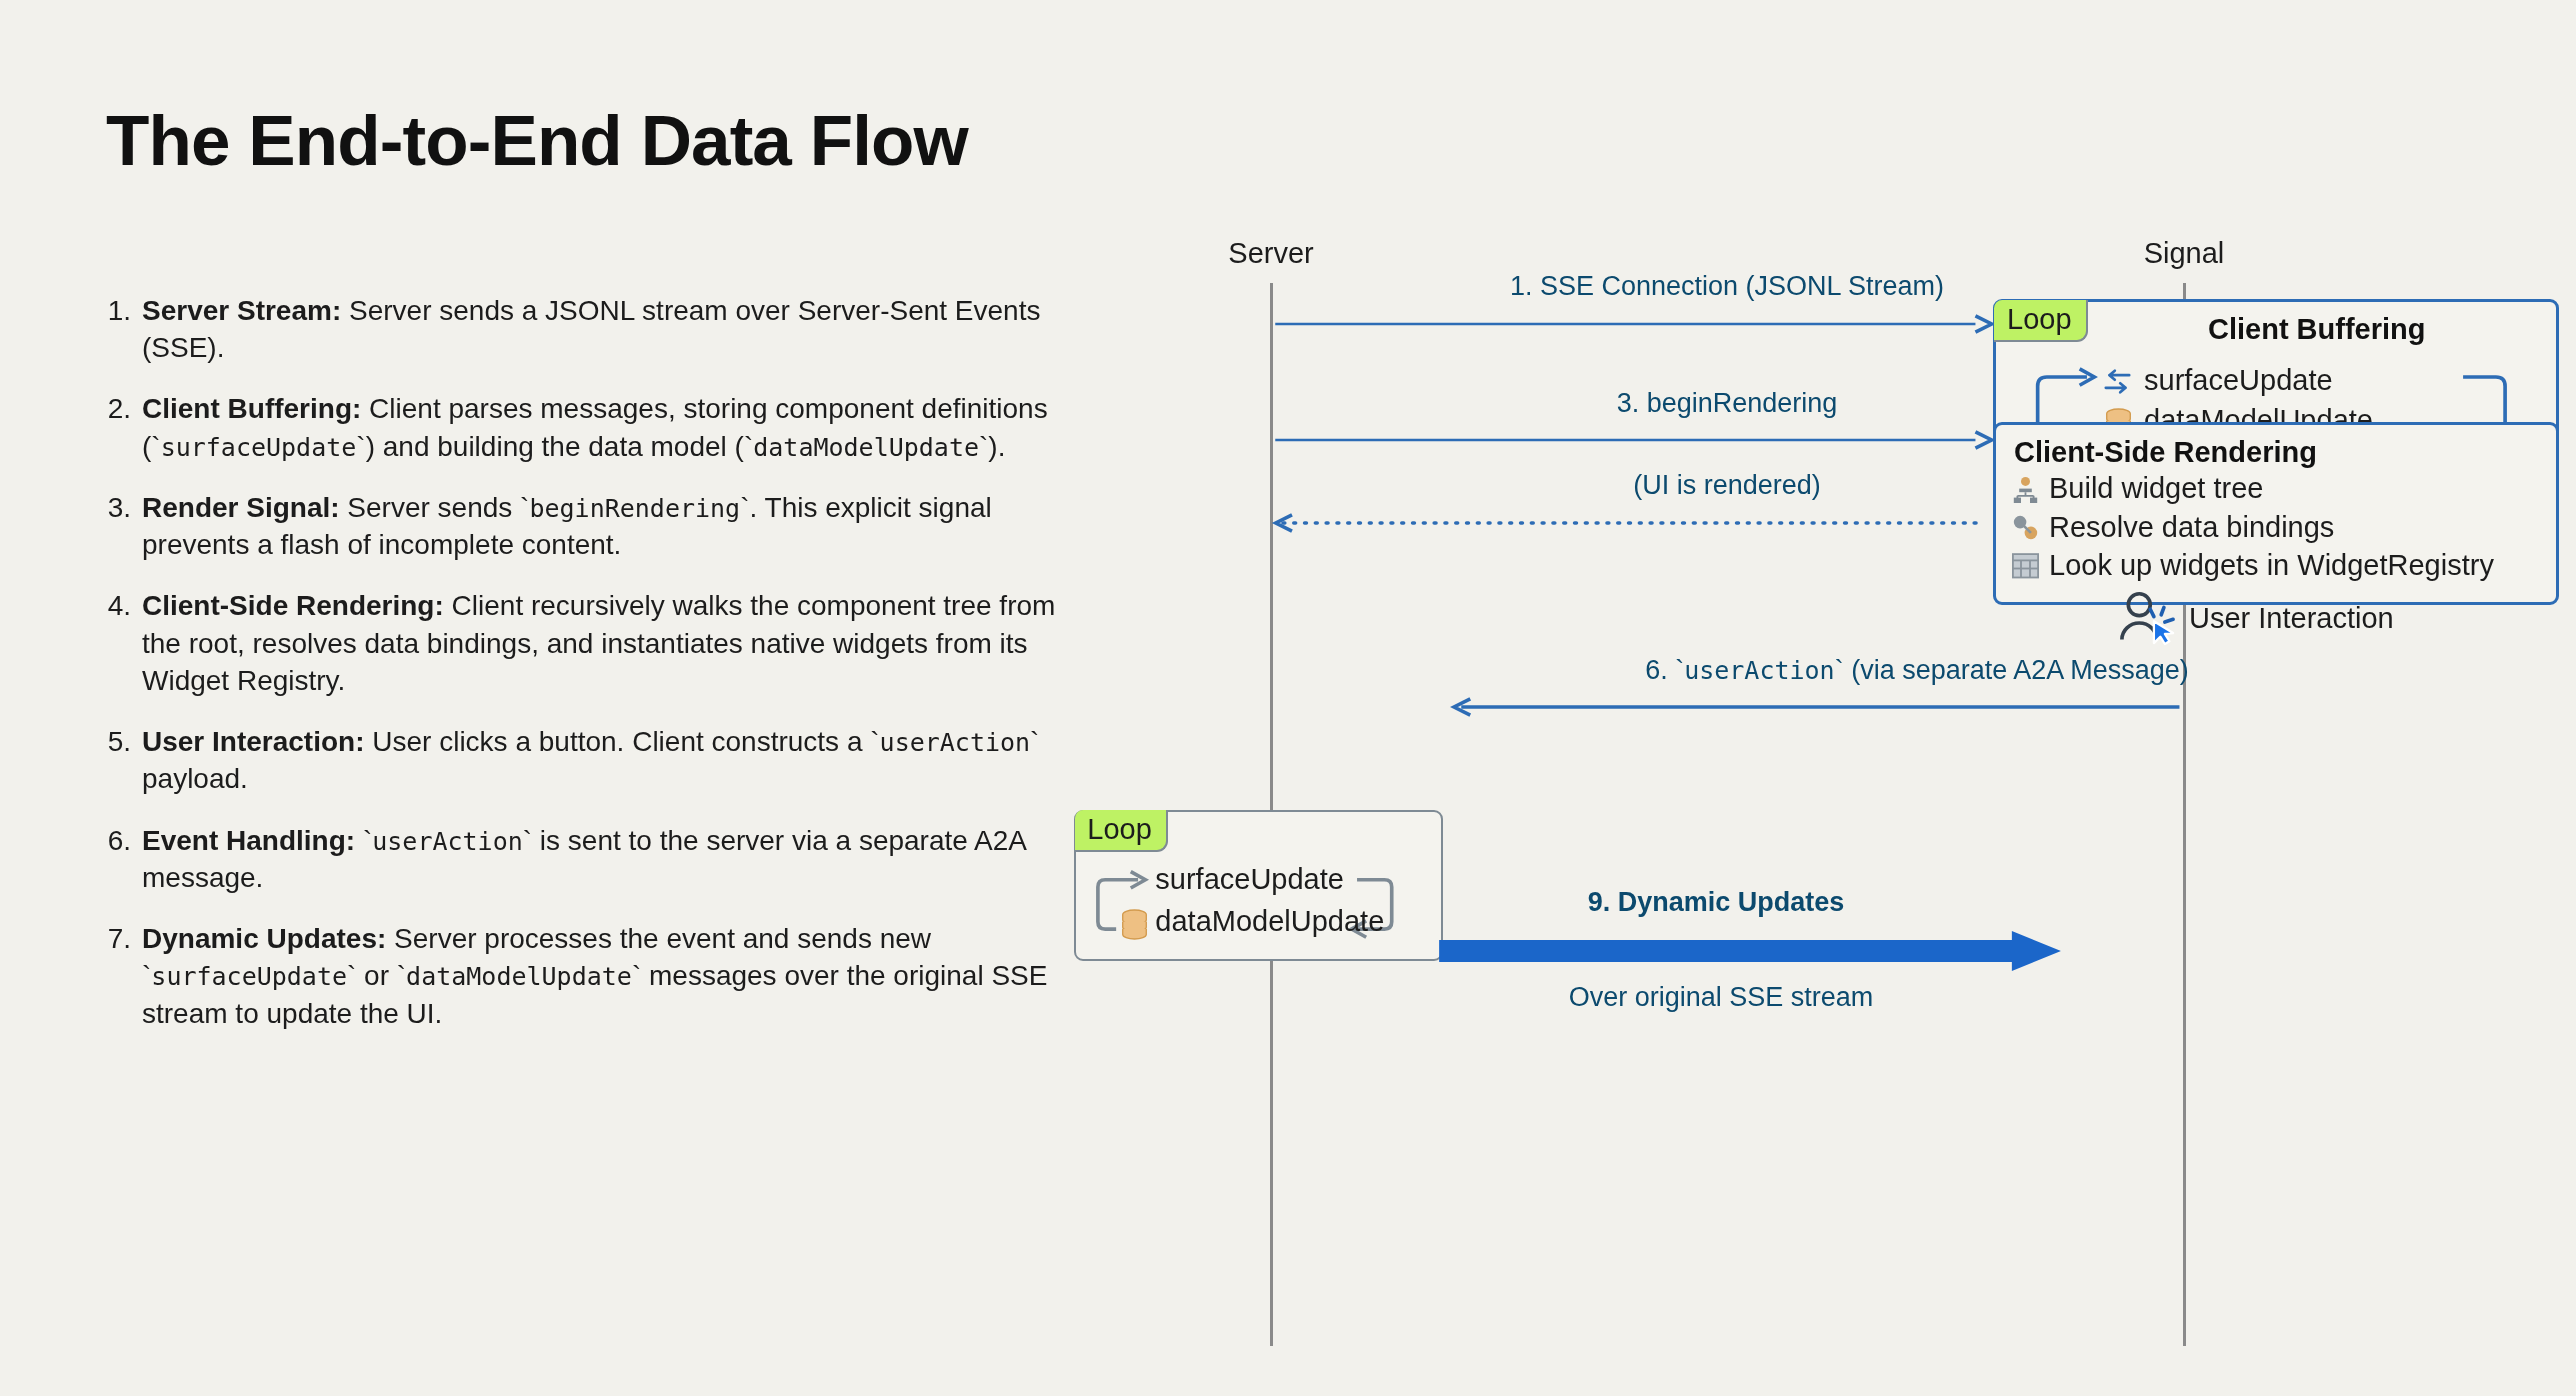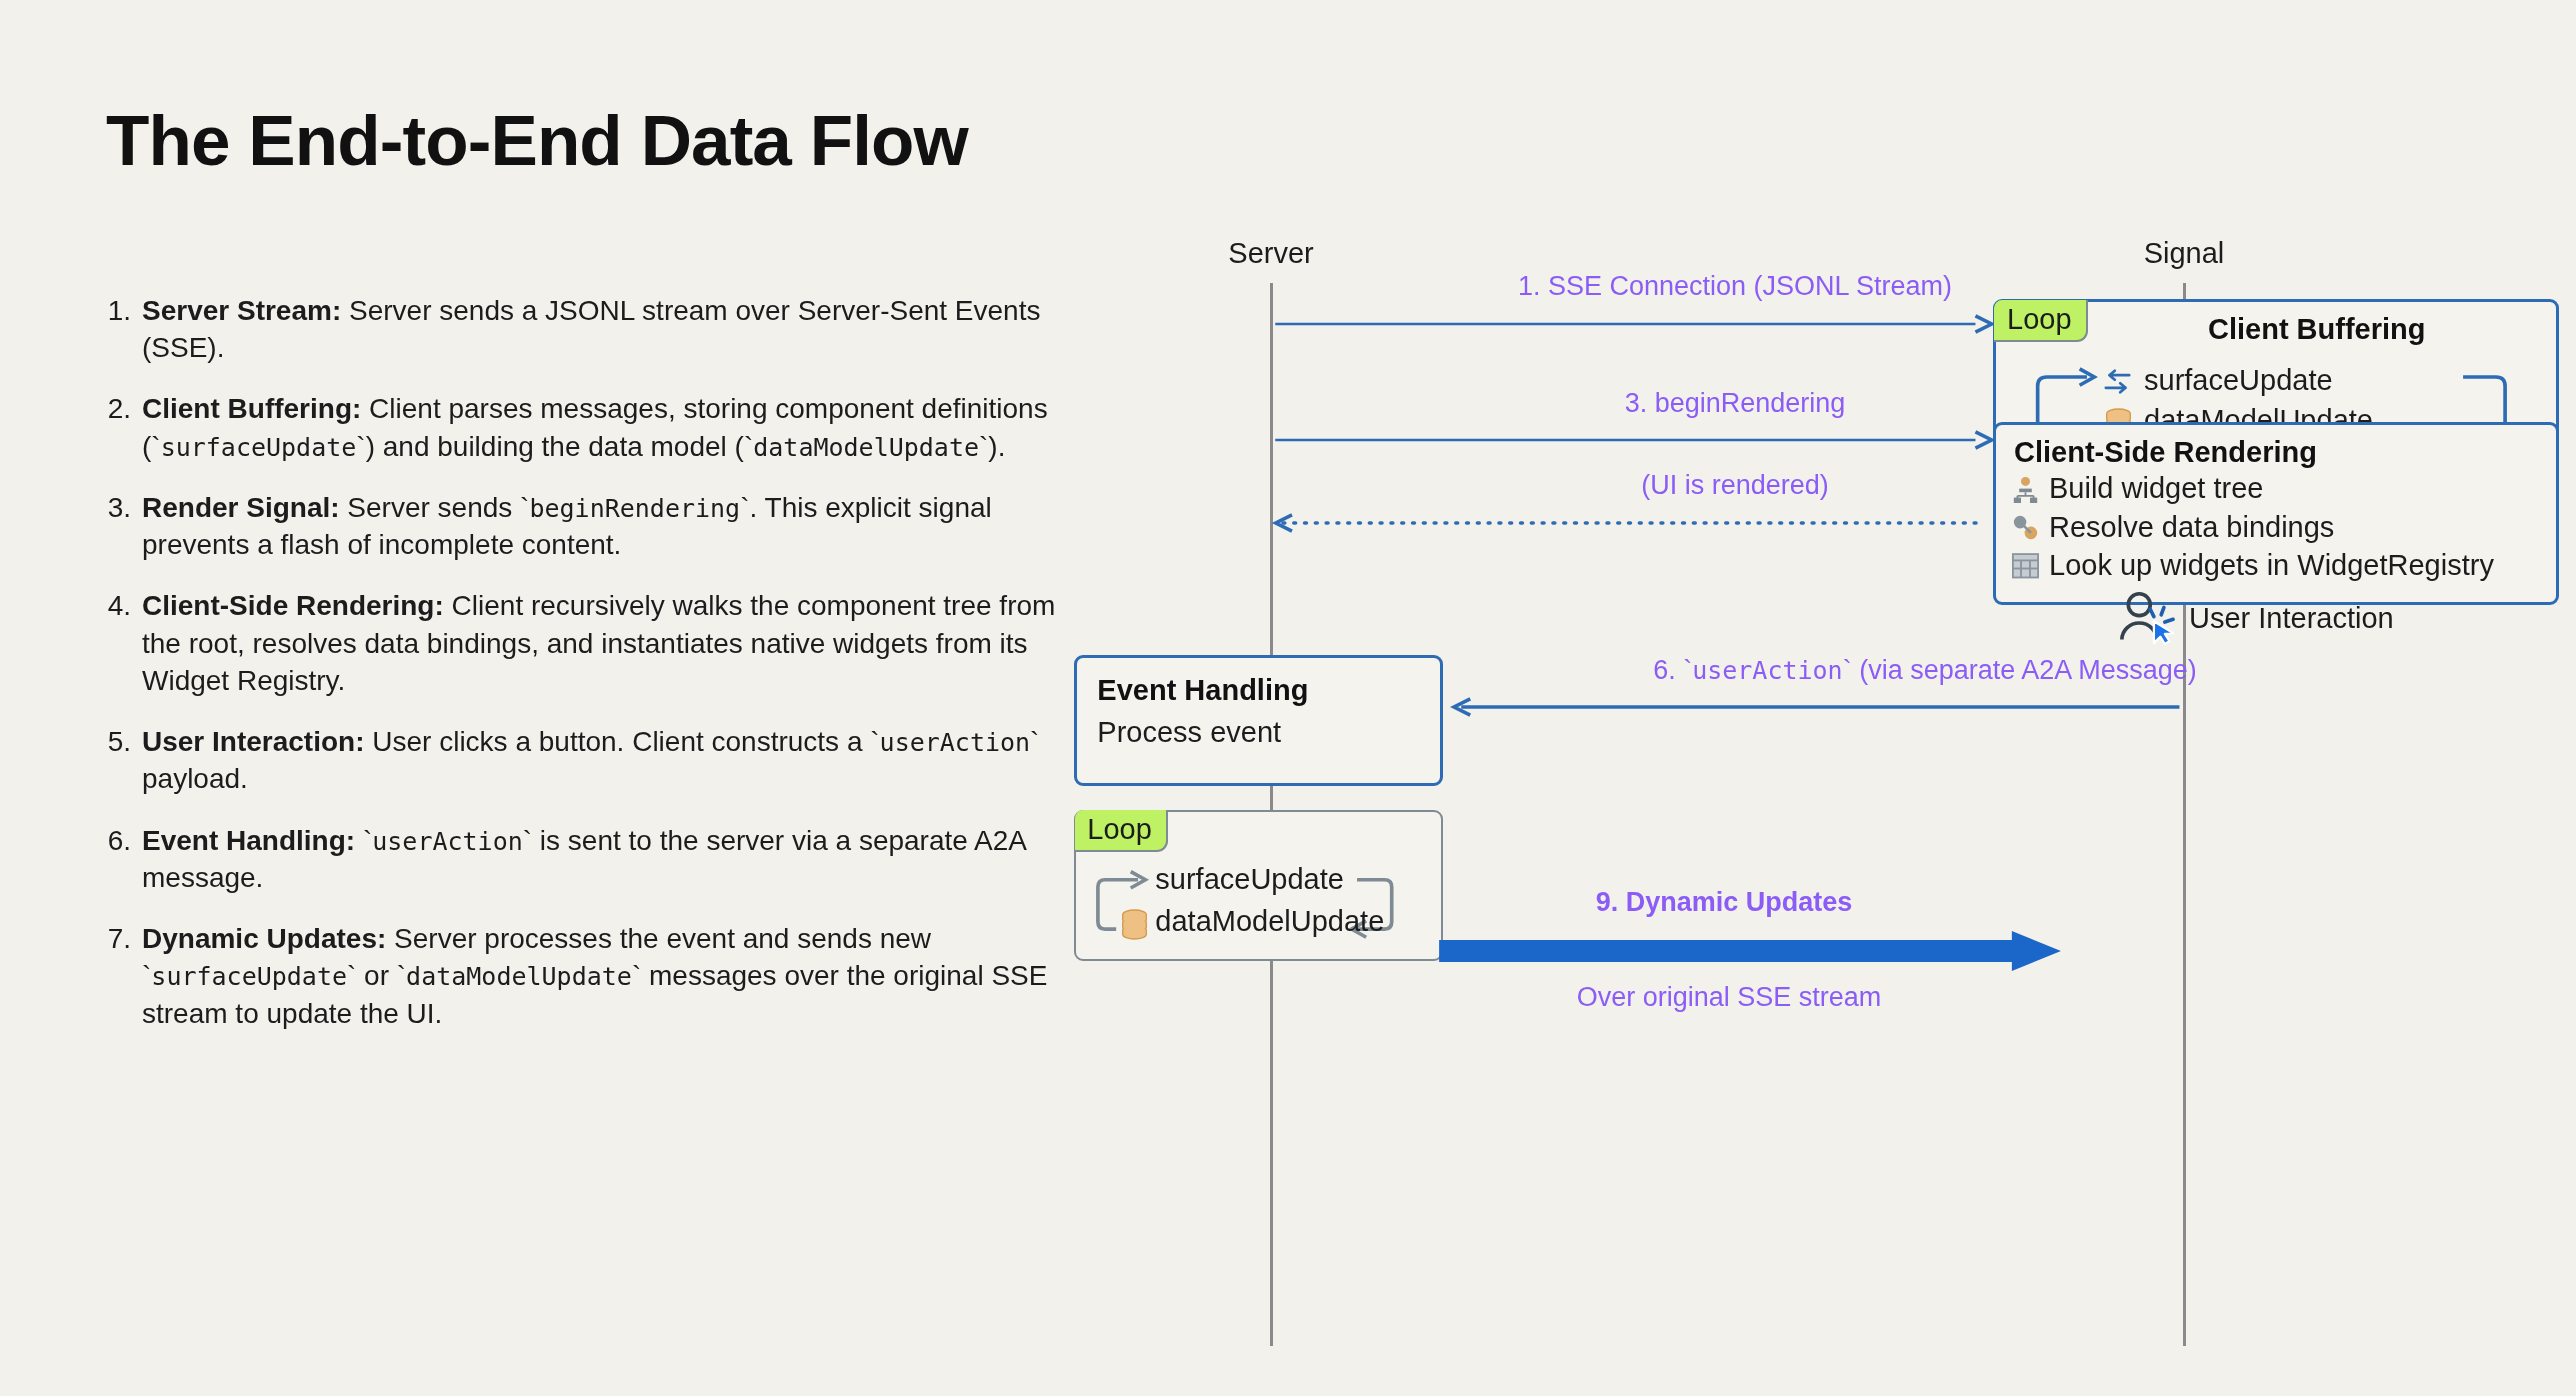--- a/index.html
+++ b/index.html
@@ -50,23 +50,22 @@
   .loop-tab{
     position:absolute;left:-1.8px;top:-1.8px;
     background:#bef264;border-right:2.7px solid #7e8a94;border-bottom:2.7px solid #7e8a94;
     border-radius:8.2px 0 11px 0;
     padding:2.7px 14.6px 4.6px 12.8px;font-size:29px;color:#1c1c1c;line-height:1.12;
   }
   .box-title{font-size:29px;font-weight:bold;color:#111;}
   .box-line{font-size:29px;color:#1c1c1c;white-space:nowrap;}
 
   .msg-label{
-    position:absolute;font-size:27px;color:#8b5cf6;white-space:nowrap;
+    position:absolute;font-size:27px;color:#0c4a6e;white-space:nowrap;
     transform:translateX(-50%);
-    margin-left:8px;
   }
   .msg-label.bold{font-weight:bold;}
   .msg-label code{font-family:"DejaVu Sans Mono", monospace;font-size:25px;}
 
   .icon{display:inline-block;vertical-align:middle;}
   svg{display:block;overflow:visible;}
 </style>
 </head>
 <body>
 
@@ -199,24 +198,20 @@
     <span class="icon" style="position:absolute;left:1042px;top:354px;">
       <svg width="57" height="53" viewBox="0 0 62 58">
         <circle cx="22" cy="15" r="12" fill="none" stroke="#35414d" stroke-width="4"></circle>
         <path d="M3,53 a19,18 0 0 1 38,0" fill="none" stroke="#35414d" stroke-width="4"></path>
         <path d="M38,28 l-4,-8 M46,26 l3,-8 M50,34 l9,-3" stroke="#1f5fb0" stroke-width="4" stroke-linecap="round"></path>
         <path d="M38,33 L38,57 L45,50 L50,58 L55,55 L50,47 L59,46 Z" fill="#1a73e8" stroke="#ffffff" stroke-width="2.5" stroke-linejoin="round"></path>
       </svg>
     </span>
     <div class="box-line" style="position:absolute;left:1112px;top:365px;">User Interaction</div>
 
-    <div class="nbox blue" style="left:-2.7px;top:418px;width:369px;height:131px;">
-      <div class="box-title" style="position:absolute;left:20px;top:15.5px;">Event Handling</div>
-      <div class="box-line" style="position:absolute;left:20px;top:58px;">Process event</div>
-    </div>
 
     <div class="msg-label" style="left:840px;top:418px;">
       <span>6. `<code>userAction</code>` (via separate A2A Message)</span>
     </div>
     <svg style="position:absolute;left:361px;top:461px;" width="753" height="18" viewBox="0 0 825 20">
       <line x1="20" y1="10" x2="818" y2="10" stroke="#2d6cb5" stroke-width="4"></line>
       <path d="M30,1 L12,10 L30,19" fill="none" stroke="#2d6cb5" stroke-width="4"></path>
     </svg>
 
     <div class="nbox gray" style="left:-2.7px;top:573px;width:369px;height:151px;">

